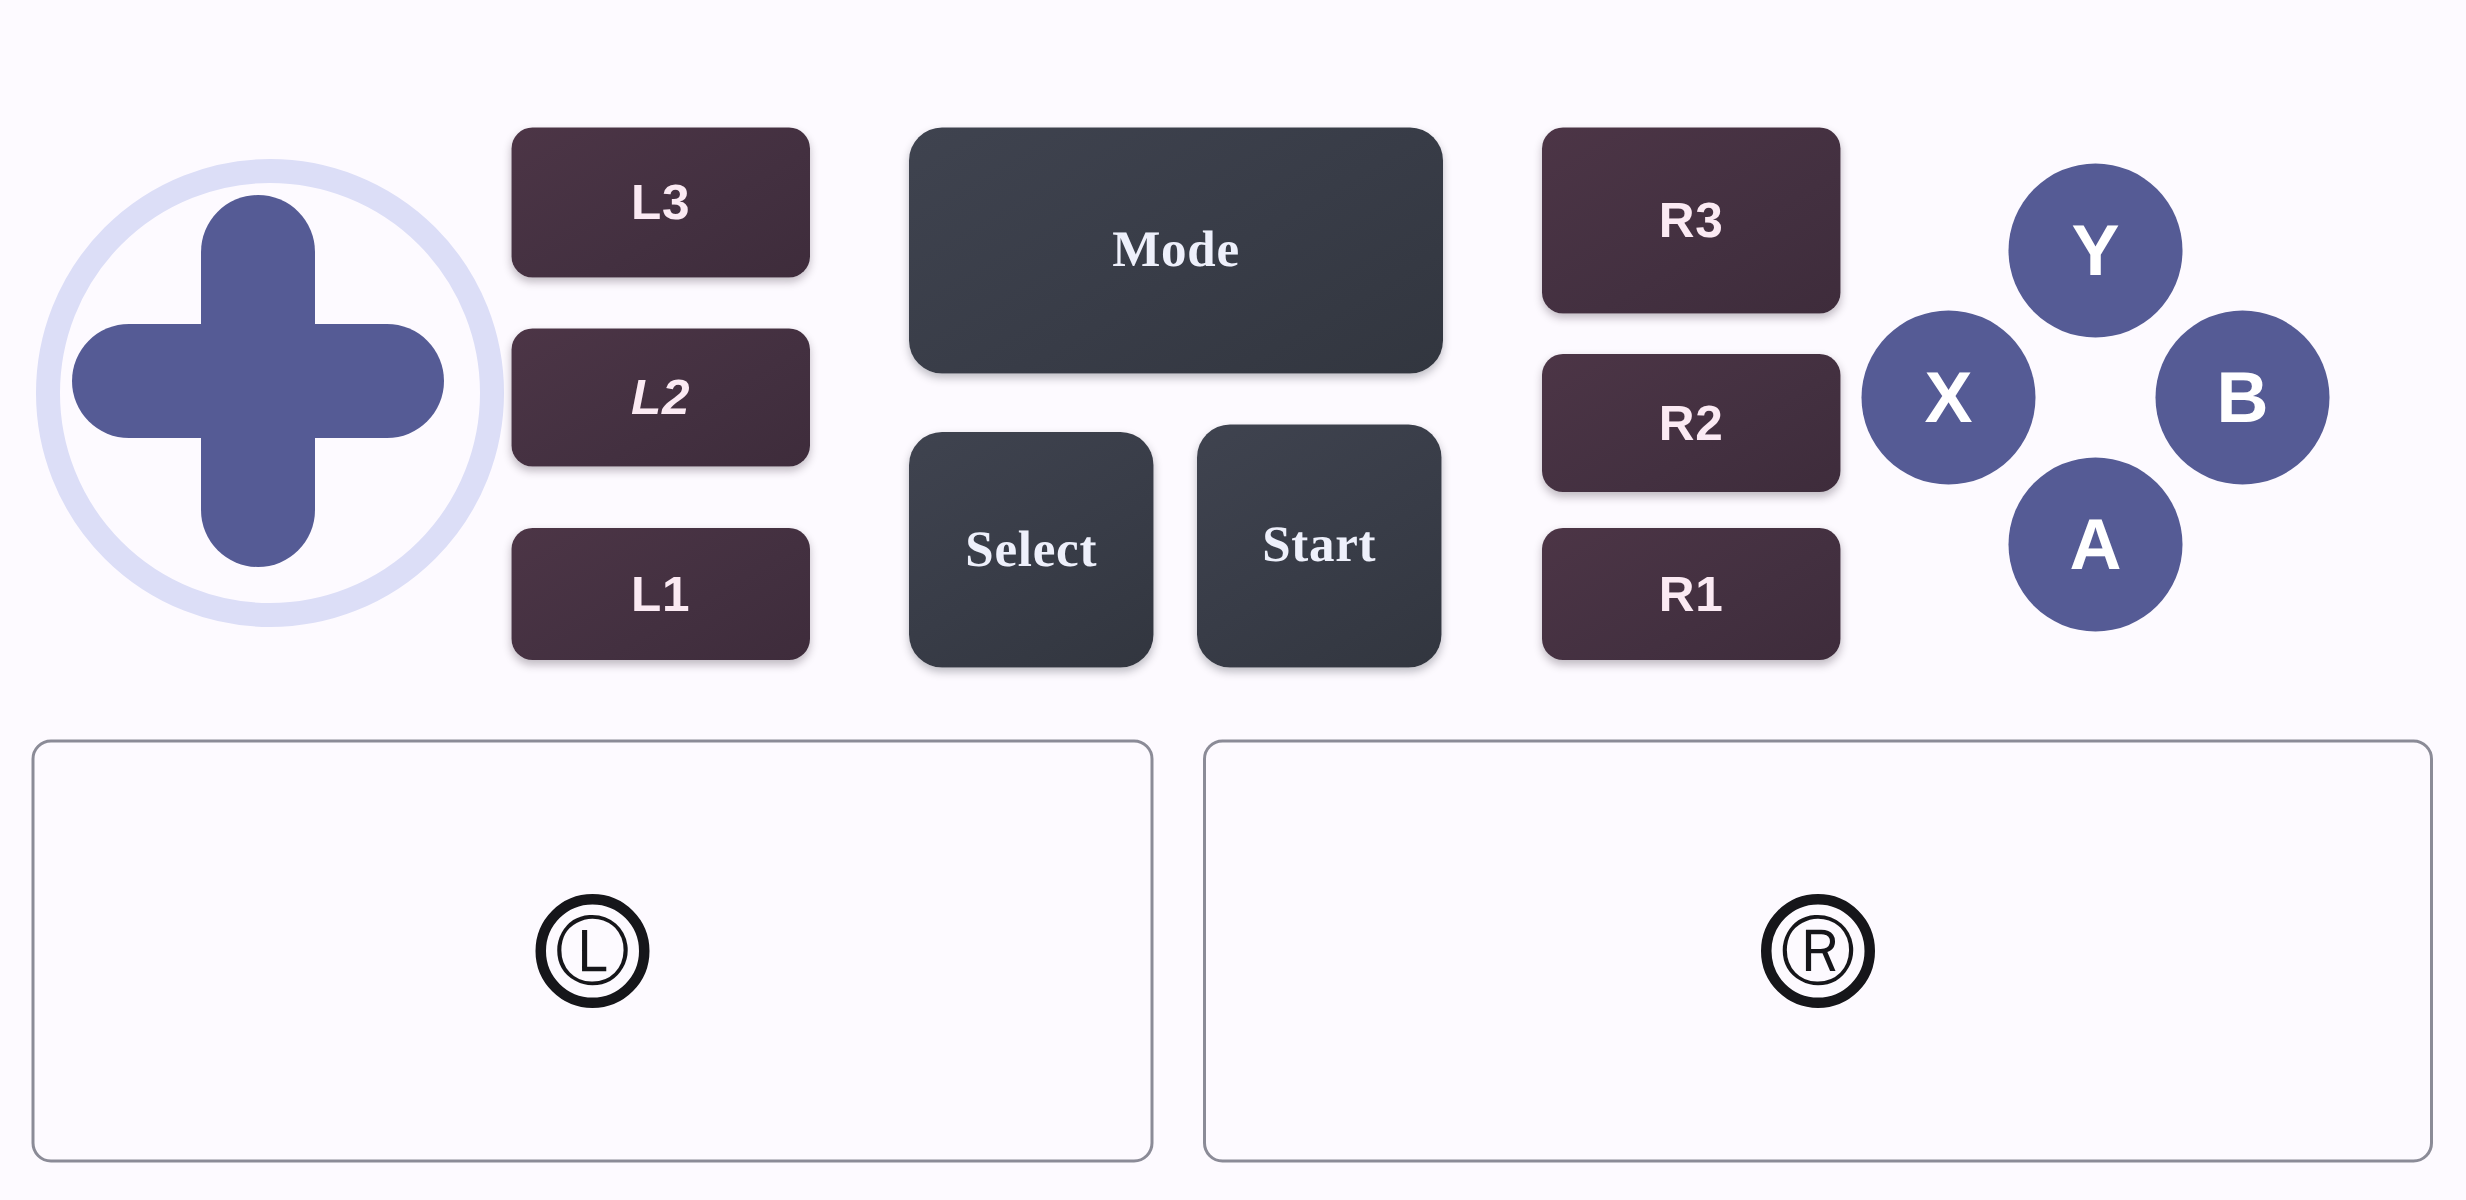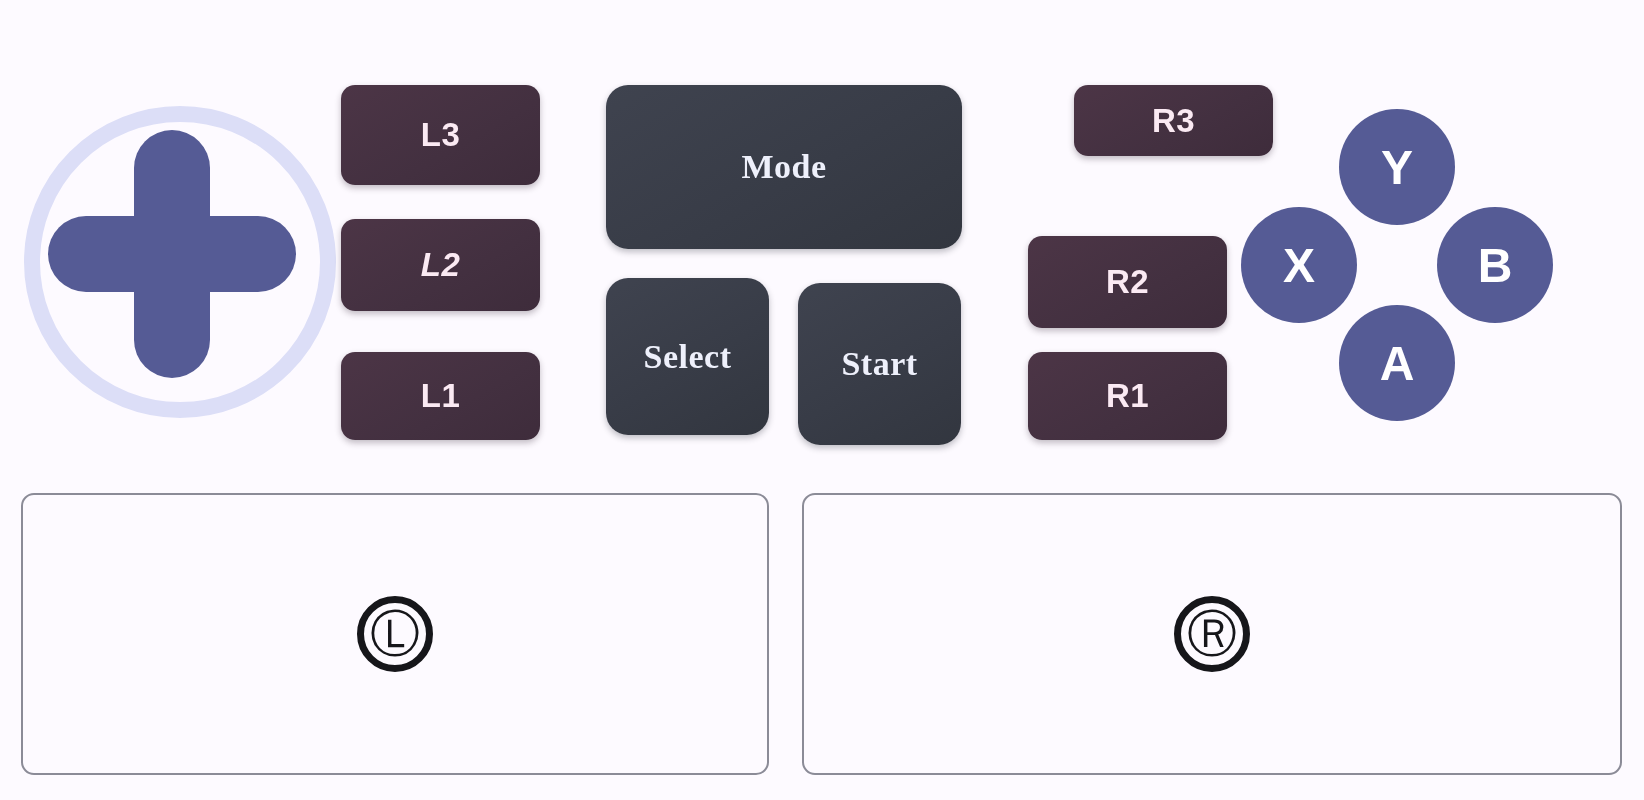--- a/index.html
+++ b/index.html
@@ -95,27 +95,27 @@
     box-shadow: 0 3px 6px rgba(30,33,42,0.28);
     font-family: Liberation Serif, serif;
   }
 
   
   #btn-l3 { left: 341px; top: 85px;  width: 199px; height: 100px; }
   #btn-l2 { left: 341px; top: 219px; width: 199px; height: 92px; font-style: italic;  }
   #btn-l1 { left: 341px; top: 352px; width: 199px; height: 88px;  }
 
   
-  #btn-r3 { left: 1028px; top: 85px;  width: 199px; height: 71px; margin-left: 46px; }
+  #btn-r3 { left: 1028px; top: 85px;  width: 199px; height: 124px; }
   #btn-r2 { left: 1028px; top: 236px; width: 199px; height: 92px;  }
   #btn-r1 { left: 1028px; top: 352px; width: 199px; height: 88px;  }
 
   
   #btn-mode   { left: 606px; top: 85px;  width: 356px; height: 164px; font-size: 34px; }
-  #btn-select { left: 606px; top: 278px; width: 163px; height: 157px; font-size: 34px; }
+  #btn-select { left: 606px; top: 288px; width: 163px; height: 157px; font-size: 34px; }
   #btn-start  { left: 798px; top: 283px; width: 163px; height: 162px; font-size: 34px; }
 
   
   .face-btn {
     position: absolute;
     width: 116px;
     height: 116px;
     border-radius: 50%;
     background: #555b95;
     color: #ffffff;

